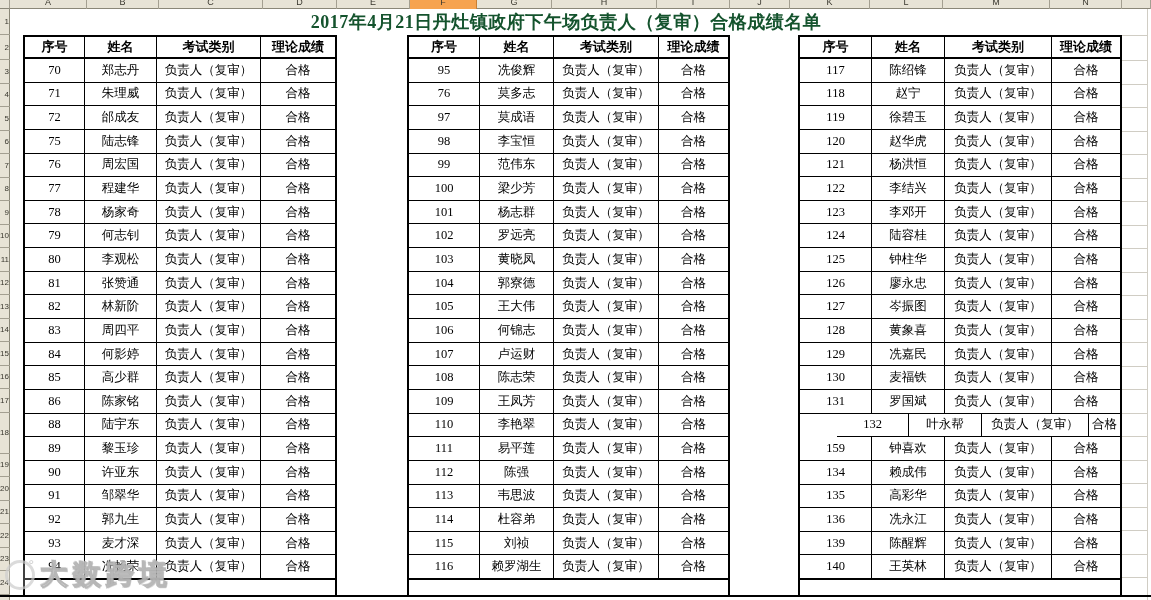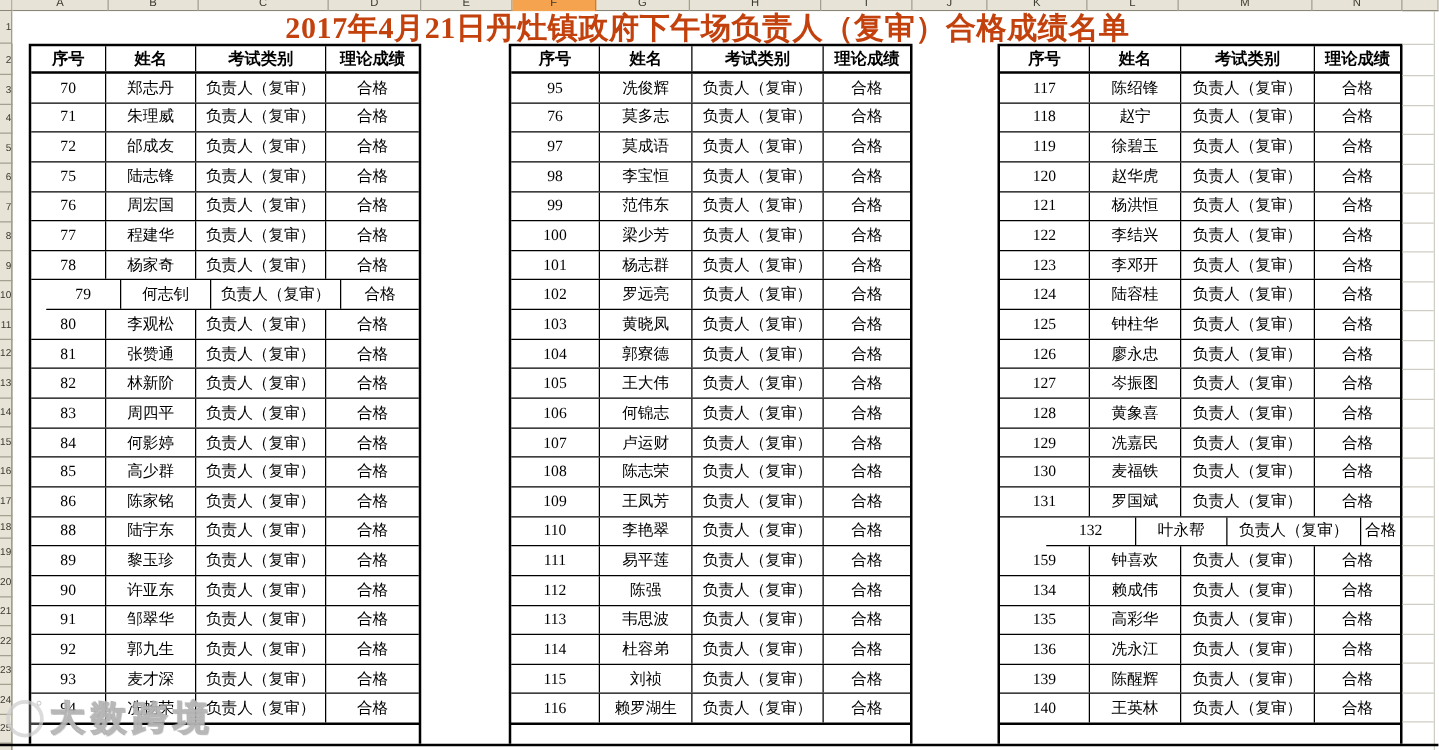--- a/index.html
+++ b/index.html
@@ -17,21 +17,21 @@
   .colcell.selected{background:#f6a350;border-right:1px solid #c87f33;}
   #row-headers{position:absolute;left:0;top:9px;width:10px;height:591px;background:#e7e3d6;
           border-right:1px solid #8a8778;box-sizing:border-box;}
   .rowcell{width:10px;overflow:hidden;display:flex;align-items:center;justify-content:flex-end;
           border-bottom:1px solid #a39f91;box-sizing:border-box;}
   .rowcell span{font-family:"Liberation Sans","DejaVu Sans",sans-serif;font-size:8px;color:#3a382f;
           white-space:nowrap;padding-right:1px;}
   
   #title-cell{position:absolute;left:10px;top:9px;width:1112px;height:26px;display:flex;
           align-items:center;justify-content:center;background:#fff;}
-  #title-cell div{font-size:24px;font-weight:bold;color:#c2410c;white-space:nowrap;letter-spacing:.5px;}
+  #title-cell div{font-size:18px;font-weight:bold;color:#14532d;white-space:nowrap;letter-spacing:.5px;}
   
   .grp{position:absolute;top:35px;height:545px;border:2px solid #000;box-sizing:border-box;
           display:flex;flex-direction:column;background:#fff;}
   .trow{display:flex;flex:1 1 0;border-bottom:1px solid #000;box-sizing:border-box;min-height:0;}
   .trow:last-child{border-bottom:none;}
   .trow.thead{flex:0 0 22px;border-bottom:2px solid #000;}
   .tcell{display:flex;align-items:center;justify-content:center;border-right:1px solid #000;
           box-sizing:border-box;overflow:hidden;font-size:12.5px;color:#000;white-space:nowrap;}
   .tcell:last-child{border-right:none;}
   .thead .tcell{font-weight:bold;font-size:13px;}
@@ -147,21 +147,21 @@
       </div>
       <div class="rowcell" style="height: 23.5px;">
         <span>15</span>
       </div>
       <div class="rowcell" style="height: 23.5px;">
         <span>16</span>
       </div>
       <div class="rowcell" style="height: 23.5px;">
         <span>17</span>
       </div>
-      <div class="rowcell" style="height: 18px;">
+      <div class="rowcell" style="height: 41px;">
         <span>18</span>
       </div>
       <div class="rowcell" style="height: 23.5px;">
         <span>19</span>
       </div>
       <div class="rowcell" style="height: 23.5px;">
         <span>20</span>
       </div>
       <div class="rowcell" style="height: 23.5px;">
         <span>21</span>
@@ -227,21 +227,21 @@
           <div class="tcell">程建华</div>
           <div class="tcell">负责人（复审）</div>
           <div class="tcell">合格</div>
         </div>
         <div class="trow" style="display: grid; grid-template-columns: 60px 72px 104px 1fr;">
           <div class="tcell">78</div>
           <div class="tcell">杨家奇</div>
           <div class="tcell">负责人（复审）</div>
           <div class="tcell">合格</div>
         </div>
-        <div class="trow" style="display: grid; grid-template-columns: 60px 72px 104px 1fr; margin-left: 12px;">
+        <div class="trow" style="display: grid; grid-template-columns: 60px 72px 104px 1fr;">
           <div class="tcell">79</div>
           <div class="tcell">何志钊</div>
           <div class="tcell">负责人（复审）</div>
           <div class="tcell">合格</div>
         </div>
         <div class="trow" style="display: grid; grid-template-columns: 60px 72px 104px 1fr;">
           <div class="tcell">80</div>
           <div class="tcell">李观松</div>
           <div class="tcell">负责人（复审）</div>
           <div class="tcell">合格</div>

